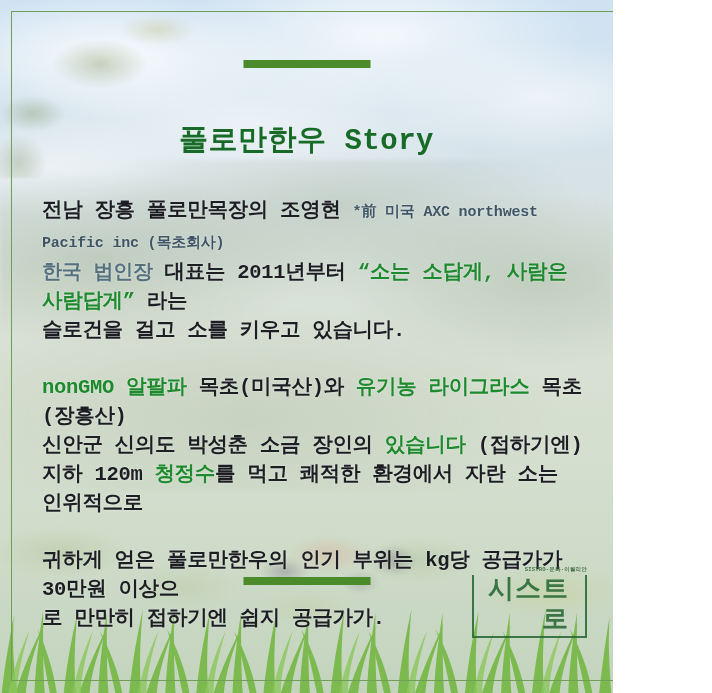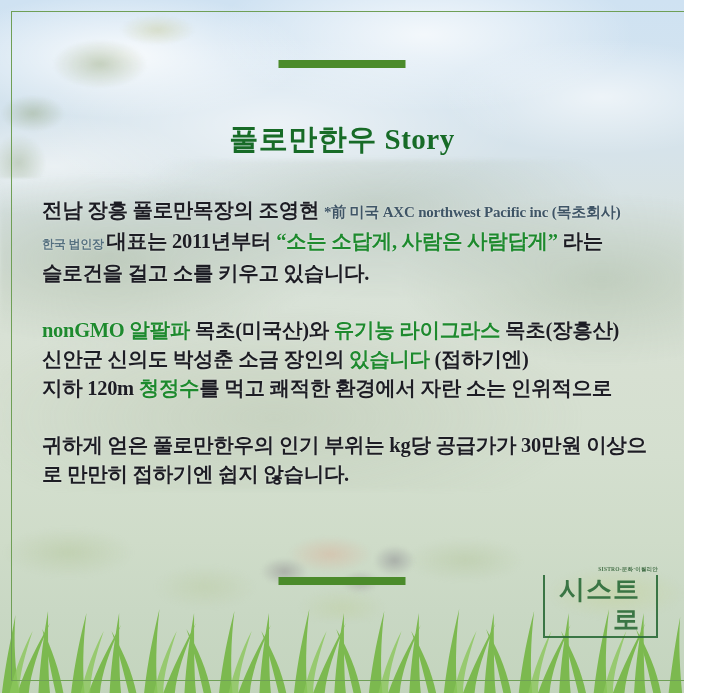--- a/index.html
+++ b/index.html
@@ -2,24 +2,24 @@
 <html lang="ko"><head>
 <meta charset="utf-8">
 <style>
   html, body {
     margin: 0;
     padding: 0;
     background: #ffffff;
   }
   #poster {
     position: relative;
-    width: 684px;
+    width: 613px;
     height: 693px;
     overflow: hidden;
-    font-family: Liberation Serif, serif;
+    font-family: Liberation Mono, monospace;
     background: #fef9c3;
   }
 
   
   .bg-sky {
     position: absolute;
     inset: 0;
     background:
       linear-gradient(to bottom,
         #cfe2f2 0%,
@@ -149,21 +149,21 @@
   }
   .para:last-child { margin-bottom: 0; }
   .hl-green { color: #1e8a2e; }
   .note {
     font-size: 15px;
     font-weight: bold;
     color: #3f5566;
     letter-spacing: -0.2px;
   }
   .note-small {
-    font-size: 12px;
+    font-size: 20px;
     font-weight: bold;
     color: #55707f;
     letter-spacing: -0.2px;
   }
 
   
   .logo {
     position: absolute;
     right: 26px;
     bottom: 55px;
@@ -264,21 +264,21 @@
 
   <div class="content">
 
     <div class="divider top"></div>
 
     <h1 class="title">풀로만한우 Story</h1>
 
     <div class="body-block">
       <p class="para"><span>전남 장흥 풀로만목장의  조영현 </span><span class="note">*前 미국 AXC northwest Pacific inc (목초회사)</span><br><span class="note-small">한국 법인장 </span><span>대표는 2011년부터 </span><span class="hl-green">“소는 소답게, 사람은 사람답게”</span><span> 라는</span><br><span>슬로건을 걸고 소를 키우고 있습니다.</span></p>
       <p class="para"><span class="hl-green">nonGMO 알팔파</span><span> 목초(미국산)와 </span><span class="hl-green">유기농 라이그라스</span><span> 목초(장흥산)</span><br><span>신안군 신의도 박성춘 소금 장인의 </span><span class="hl-green">있습니다</span><span> (접하기엔)</span><br><span>지하 120m </span><span class="hl-green">청정수</span><span>를 먹고 쾌적한 환경에서 자란 소는 인위적으로</span><br></p>
-      <p class="para"><span>귀하게 얻은 풀로만한우의 인기 부위는 kg당 공급가가 30만원 이상으</span><br><span>로 만만히 접하기엔 쉽지 않습니다.</span></p>
+      <p class="para"><span>귀하게 얻은 풀로만한우의 인기 부위는 kg당 공급가가 30만원 이상으</span><br><span>로 만만히 접하기엔 쉽지 공급가가.</span></p>
     </div>
 
     <div class="divider bottom"></div>
 
     <div class="logo">
       <div class="logo-tag">SISTRO-문화·이월리안</div>
       <div class="logo-mark">시스트로</div>
     </div>
 
   </div>

